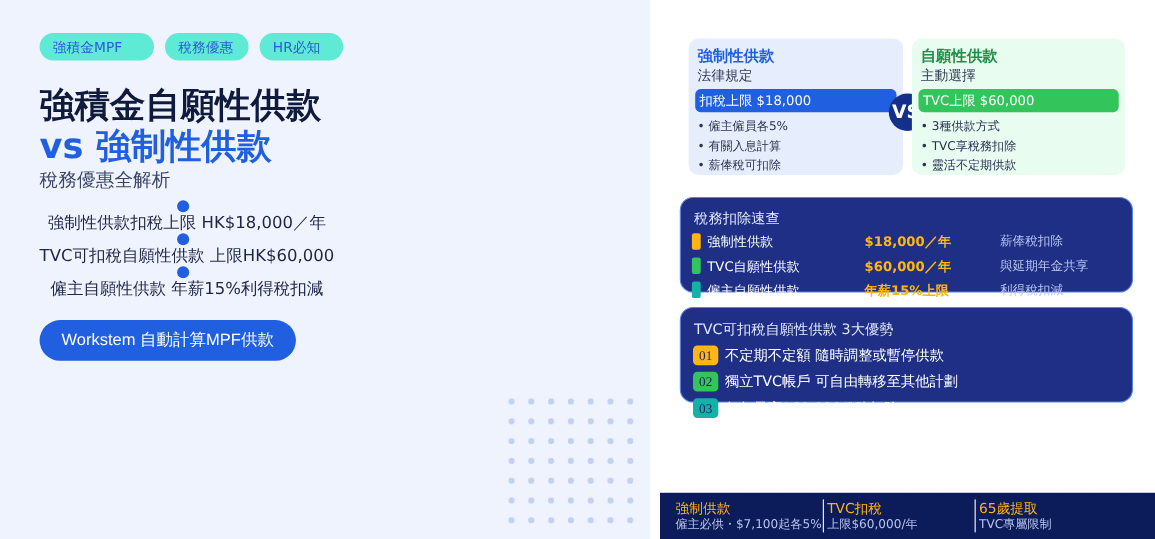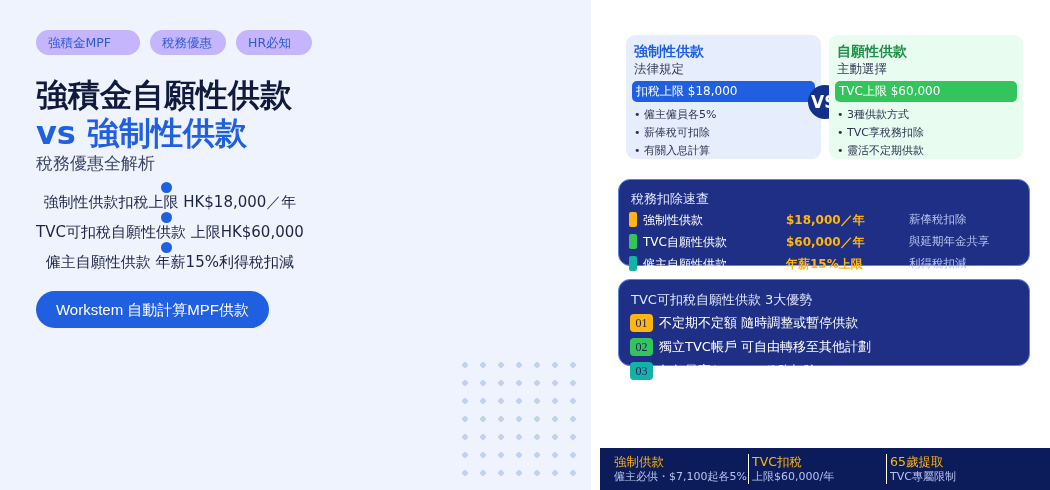--- a/index.html
+++ b/index.html
@@ -1,19 +1,19 @@
 <!DOCTYPE html>
 <html><head>
 <meta charset="utf-8">
 <style>
   * { box-sizing: border-box; margin: 0; padding: 0; }
   body { width: 1050px; height: 490px; overflow: hidden; background: #ffffff; font-family: "DejaVu Sans", "Liberation Sans", sans-serif; position: relative; }
   .left { position: absolute; left: 0; top: 0; width: 591px; height: 490px; background: #eef3fd; }
   .tags { position: absolute; left: 36px; top: 30px; display: flex; gap: 10px; }
-  .tag { height: 25px; padding: 0 12px; border-radius: 13px; background: #c4b5fd; color: #2d5ad6; font-size: 12.5px; line-height: 25px; white-space: nowrap; }
+  .tag { height: 25px; padding: 0 12px; border-radius: 13px; background: #5eead4; color: #2d5ad6; font-size: 12.5px; line-height: 25px; white-space: nowrap; }
   .tag.t1 { width: 104px; } .tag.t2 { width: 76px; } .tag.t3 { width: 76px; }
   .title1 { position: absolute; left: 36px; top: 74px; font-size: 32px; font-weight: bold; color: #101a3d; letter-spacing: 0px; white-space: nowrap; }
   .title2 { position: absolute; left: 36px; top: 112px; font-size: 32px; font-weight: bold; color: #1f5fe0; white-space: nowrap; }
   .subtitle { position: absolute; left: 36px; top: 152px; font-size: 17px; color: #3b4566; white-space: nowrap; }
   .bullets { position: absolute; left: 36px; top: 186px; }
   .bullet { display: flex; align-items: center; height: 30px; font-size: 15px; color: #1d2547; white-space: nowrap; flex-direction: column; }
   .bullet .dot { width: 11px; height: 11px; border-radius: 50%; background: #1f5fe0; margin-right: 7px; margin-top: -4px; }
   .cta { position: absolute; left: 36px; top: 291px; width: 233px; height: 37px; border-radius: 19px; background: #1f5fe0; color: #fff; font-size: 15px; line-height: 37px; text-align: center; white-space: nowrap; border: none; }
   .dots { position: absolute; left: 456px; top: 356px; width: 120px; height: 120px;
     background-image: radial-gradient(circle, #c3d1f1 2.6px, transparent 3px);
@@ -92,22 +92,22 @@
 
 <div class="right">
   <div class="grid"></div>
 
   <div class="white-card">
     <div class="subcard blue">
       <div class="sc-title">強制性供款</div>
       <div class="sc-sub">法律規定</div>
       <div class="sc-pill">扣稅上限 $18,000</div>
       <div class="sc-item">• 僱主僱員各5%</div>
+      <div class="sc-item">• 有關入息計算</div>
       <div class="sc-item">• 薪俸稅可扣除</div>
-      <div class="sc-item">• 有關入息計算</div>
     </div>
     <div class="vs">VS</div>
     <div class="subcard green">
       <div class="sc-title">自願性供款</div>
       <div class="sc-sub">主動選擇</div>
       <div class="sc-pill">TVC上限 $60,000</div>
       <div class="sc-item">• 3種供款方式</div>
       <div class="sc-item">• TVC享稅務扣除</div>
       <div class="sc-item">• 靈活不定期供款</div>
     </div>

